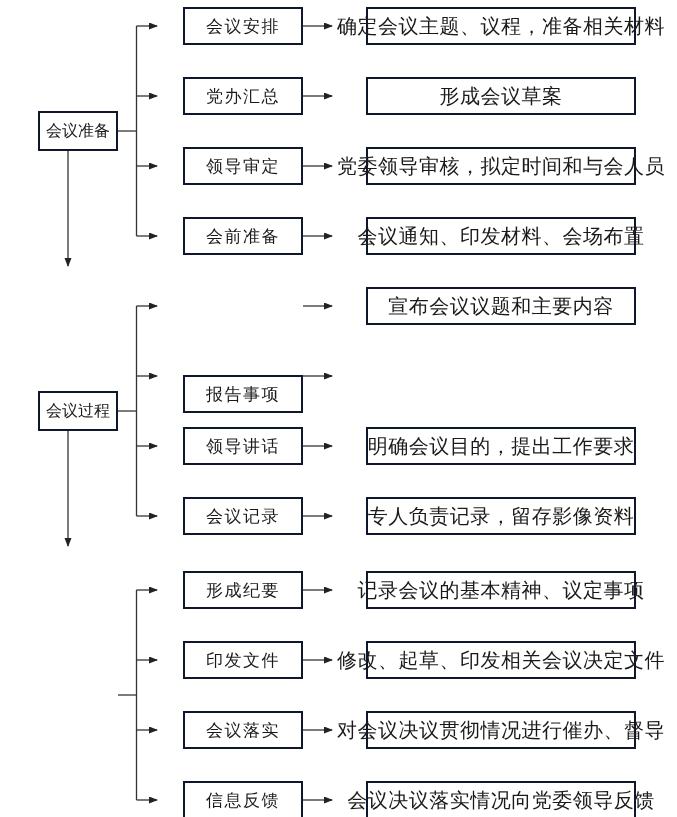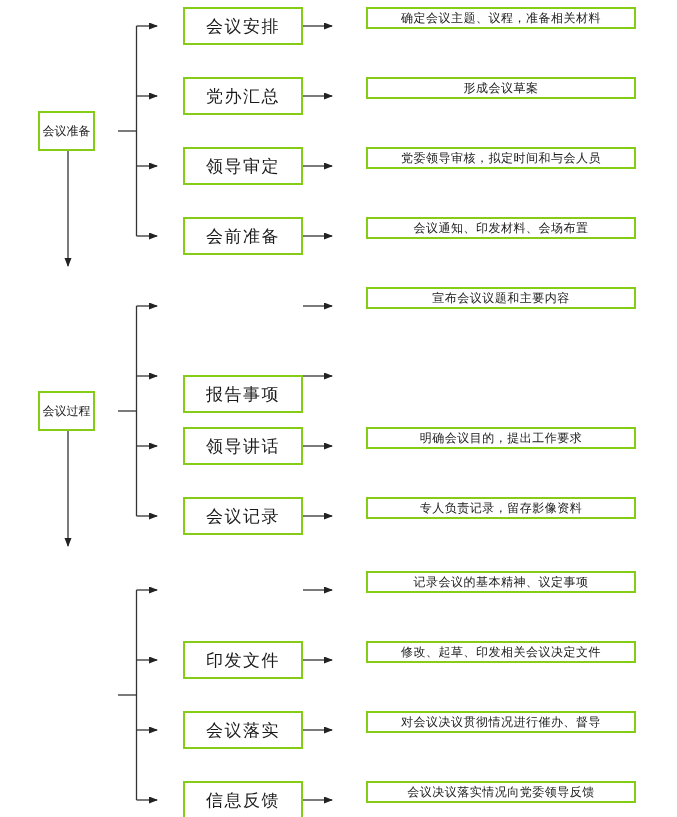--- a/index.html
+++ b/index.html
@@ -8,37 +8,37 @@
     width:677px;height:817px;
     background:#ffffff;
     overflow:hidden;
     font-family:"Liberation Serif","DejaVu Serif",serif;
     color:#1a1a1a;
   }
   #connectors{position:absolute;left:0;top:0;width:677px;height:817px;}
   .box{
     position:absolute;
     box-sizing:border-box;
-    border:2px solid #84cc16;
+    border:2px solid #0f172a;
     background:#ffffff;
     display:flex;align-items:center;justify-content:center;
     text-align:center;
     white-space:nowrap;
   }
   .phase-box{
-    left:38px;width:57px;height:40px;
-    font-size:12px;
+    left:38px;width:80px;height:40px;
+    font-size:16px;
   }
   .step-box{
     left:183px;width:120px;height:38px;
     font-size:17px;letter-spacing:1.5px;
   }
   .detail-box{
-    left:366px;width:270px;height:22px;
-    font-size:12px;letter-spacing:0.5px;
+    left:366px;width:270px;height:38px;
+    font-size:20px;letter-spacing:0.5px;
   }
   
   .row-0{top:7px}   .row-1{top:77px}  .row-2{top:147px} .row-3{top:217px}
   .row-4{top:287px} .row-5{top:375px} .row-6{top:427px} .row-7{top:497px}
   .row-8{top:571px} .row-9{top:641px} .row-10{top:711px}.row-11{top:781px}
   .phase-0{top:111px} .phase-1{top:391px} .phase-2{top:675px}
 </style>
 </head>
 <body>
 
@@ -108,20 +108,21 @@
   <div class="box step-box row-3">会前准备</div>
   <div class="box detail-box row-3">会议通知、印发材料、会场布置</div>
 
   <div class="box detail-box row-4">宣布会议议题和主要内容</div>
   <div class="box step-box row-5">报告事项</div>
   <div class="box step-box row-6">领导讲话</div>
   <div class="box detail-box row-6">明确会议目的，提出工作要求</div>
   <div class="box step-box row-7">会议记录</div>
   <div class="box detail-box row-7">专人负责记录，留存影像资料</div>
 
+  <div class="box step-box row-8">形成纪要</div>
   <div class="box detail-box row-8">记录会议的基本精神、议定事项</div>
   <div class="box step-box row-9">印发文件</div>
   <div class="box detail-box row-9">修改、起草、印发相关会议决定文件</div>
   <div class="box step-box row-10">会议落实</div>
   <div class="box detail-box row-10">对会议决议贯彻情况进行催办、督导</div>
   <div class="box step-box row-11">信息反馈</div>
   <div class="box detail-box row-11">会议决议落实情况向党委领导反馈</div>
 
 </div>
 

